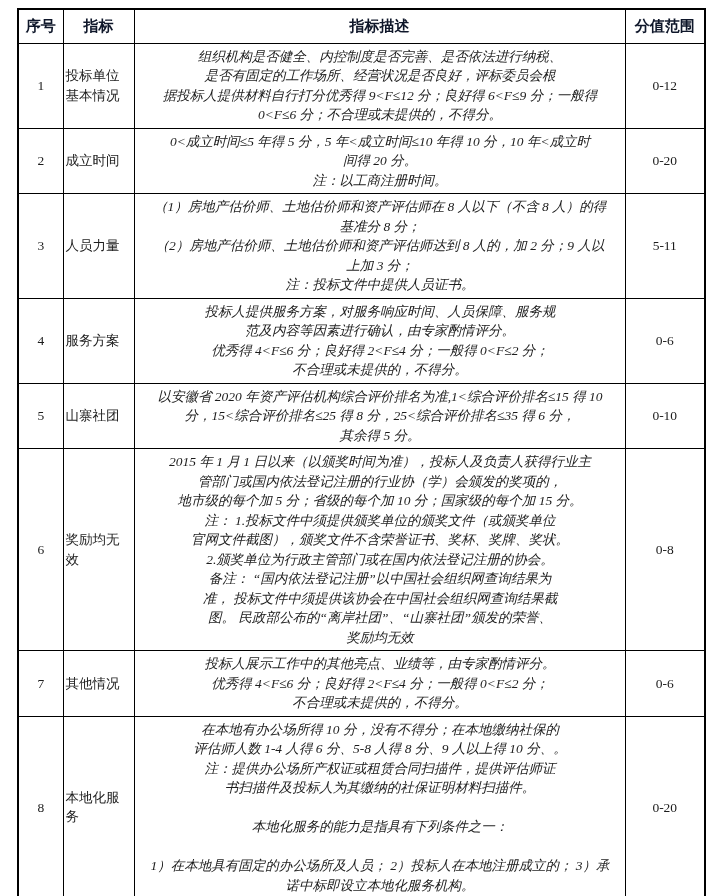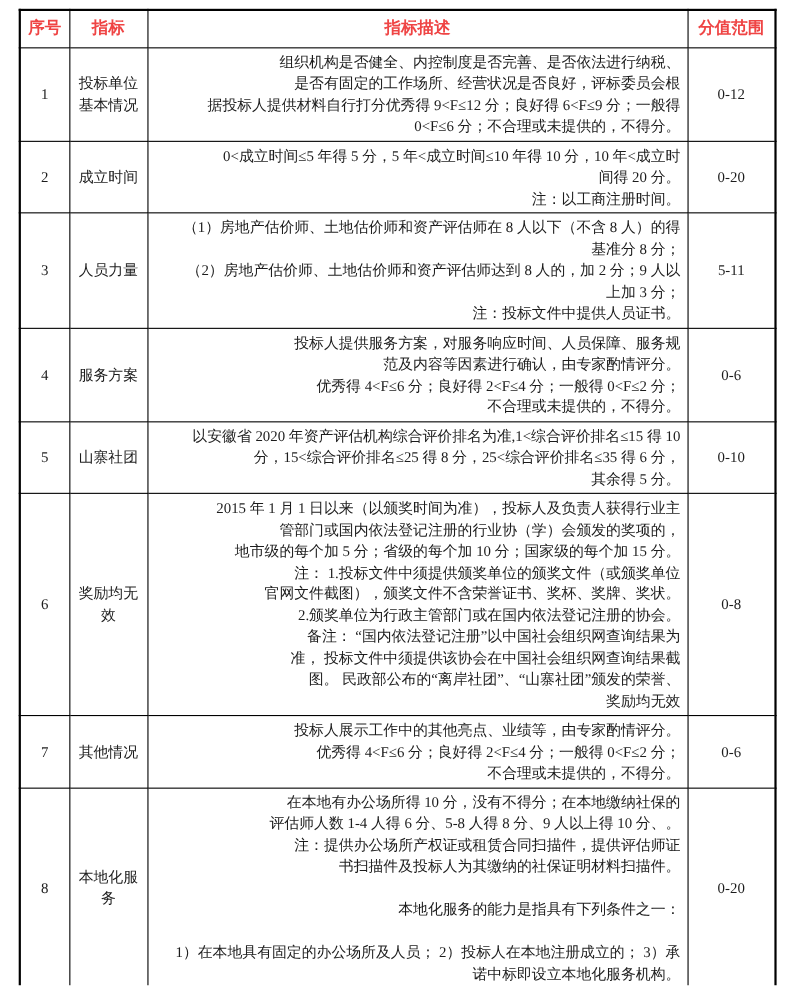--- a/index.html
+++ b/index.html
@@ -31,40 +31,41 @@
     line-height: 19.5px;
     vertical-align: middle;
     box-sizing: border-box;
   }
   .eval-table th {
     font-size: 15px;
     font-weight: bold;
     text-align: center;
     height: 34px;
     padding: 2px 2px;
-    color: #ef4444;
+    color: #0f172a;
   }
   col.c-no    { width: 45px; }
   col.c-ind   { width: 71px; }
   col.c-desc  { width: 491px; }
   col.c-score { width: 80px; }
   td.no {
     text-align: center;
     padding: 3px 2px;
   }
   td.ind {
-    text-align: center;
+    text-align: left;
     padding: 3px 2px;
     white-space: pre-line;
     margin-top: 13px;
   }
   td.desc {
-    text-align: right;
+    text-align: center;
     padding: 3px 6px 3px 7px;
     white-space: pre-line;
+    font-style: italic;
   }
   td.score {
     text-align: center;
     padding: 5px 2px;
   }
 </style>
 </head>
 <body>
 
 <div class="page">

